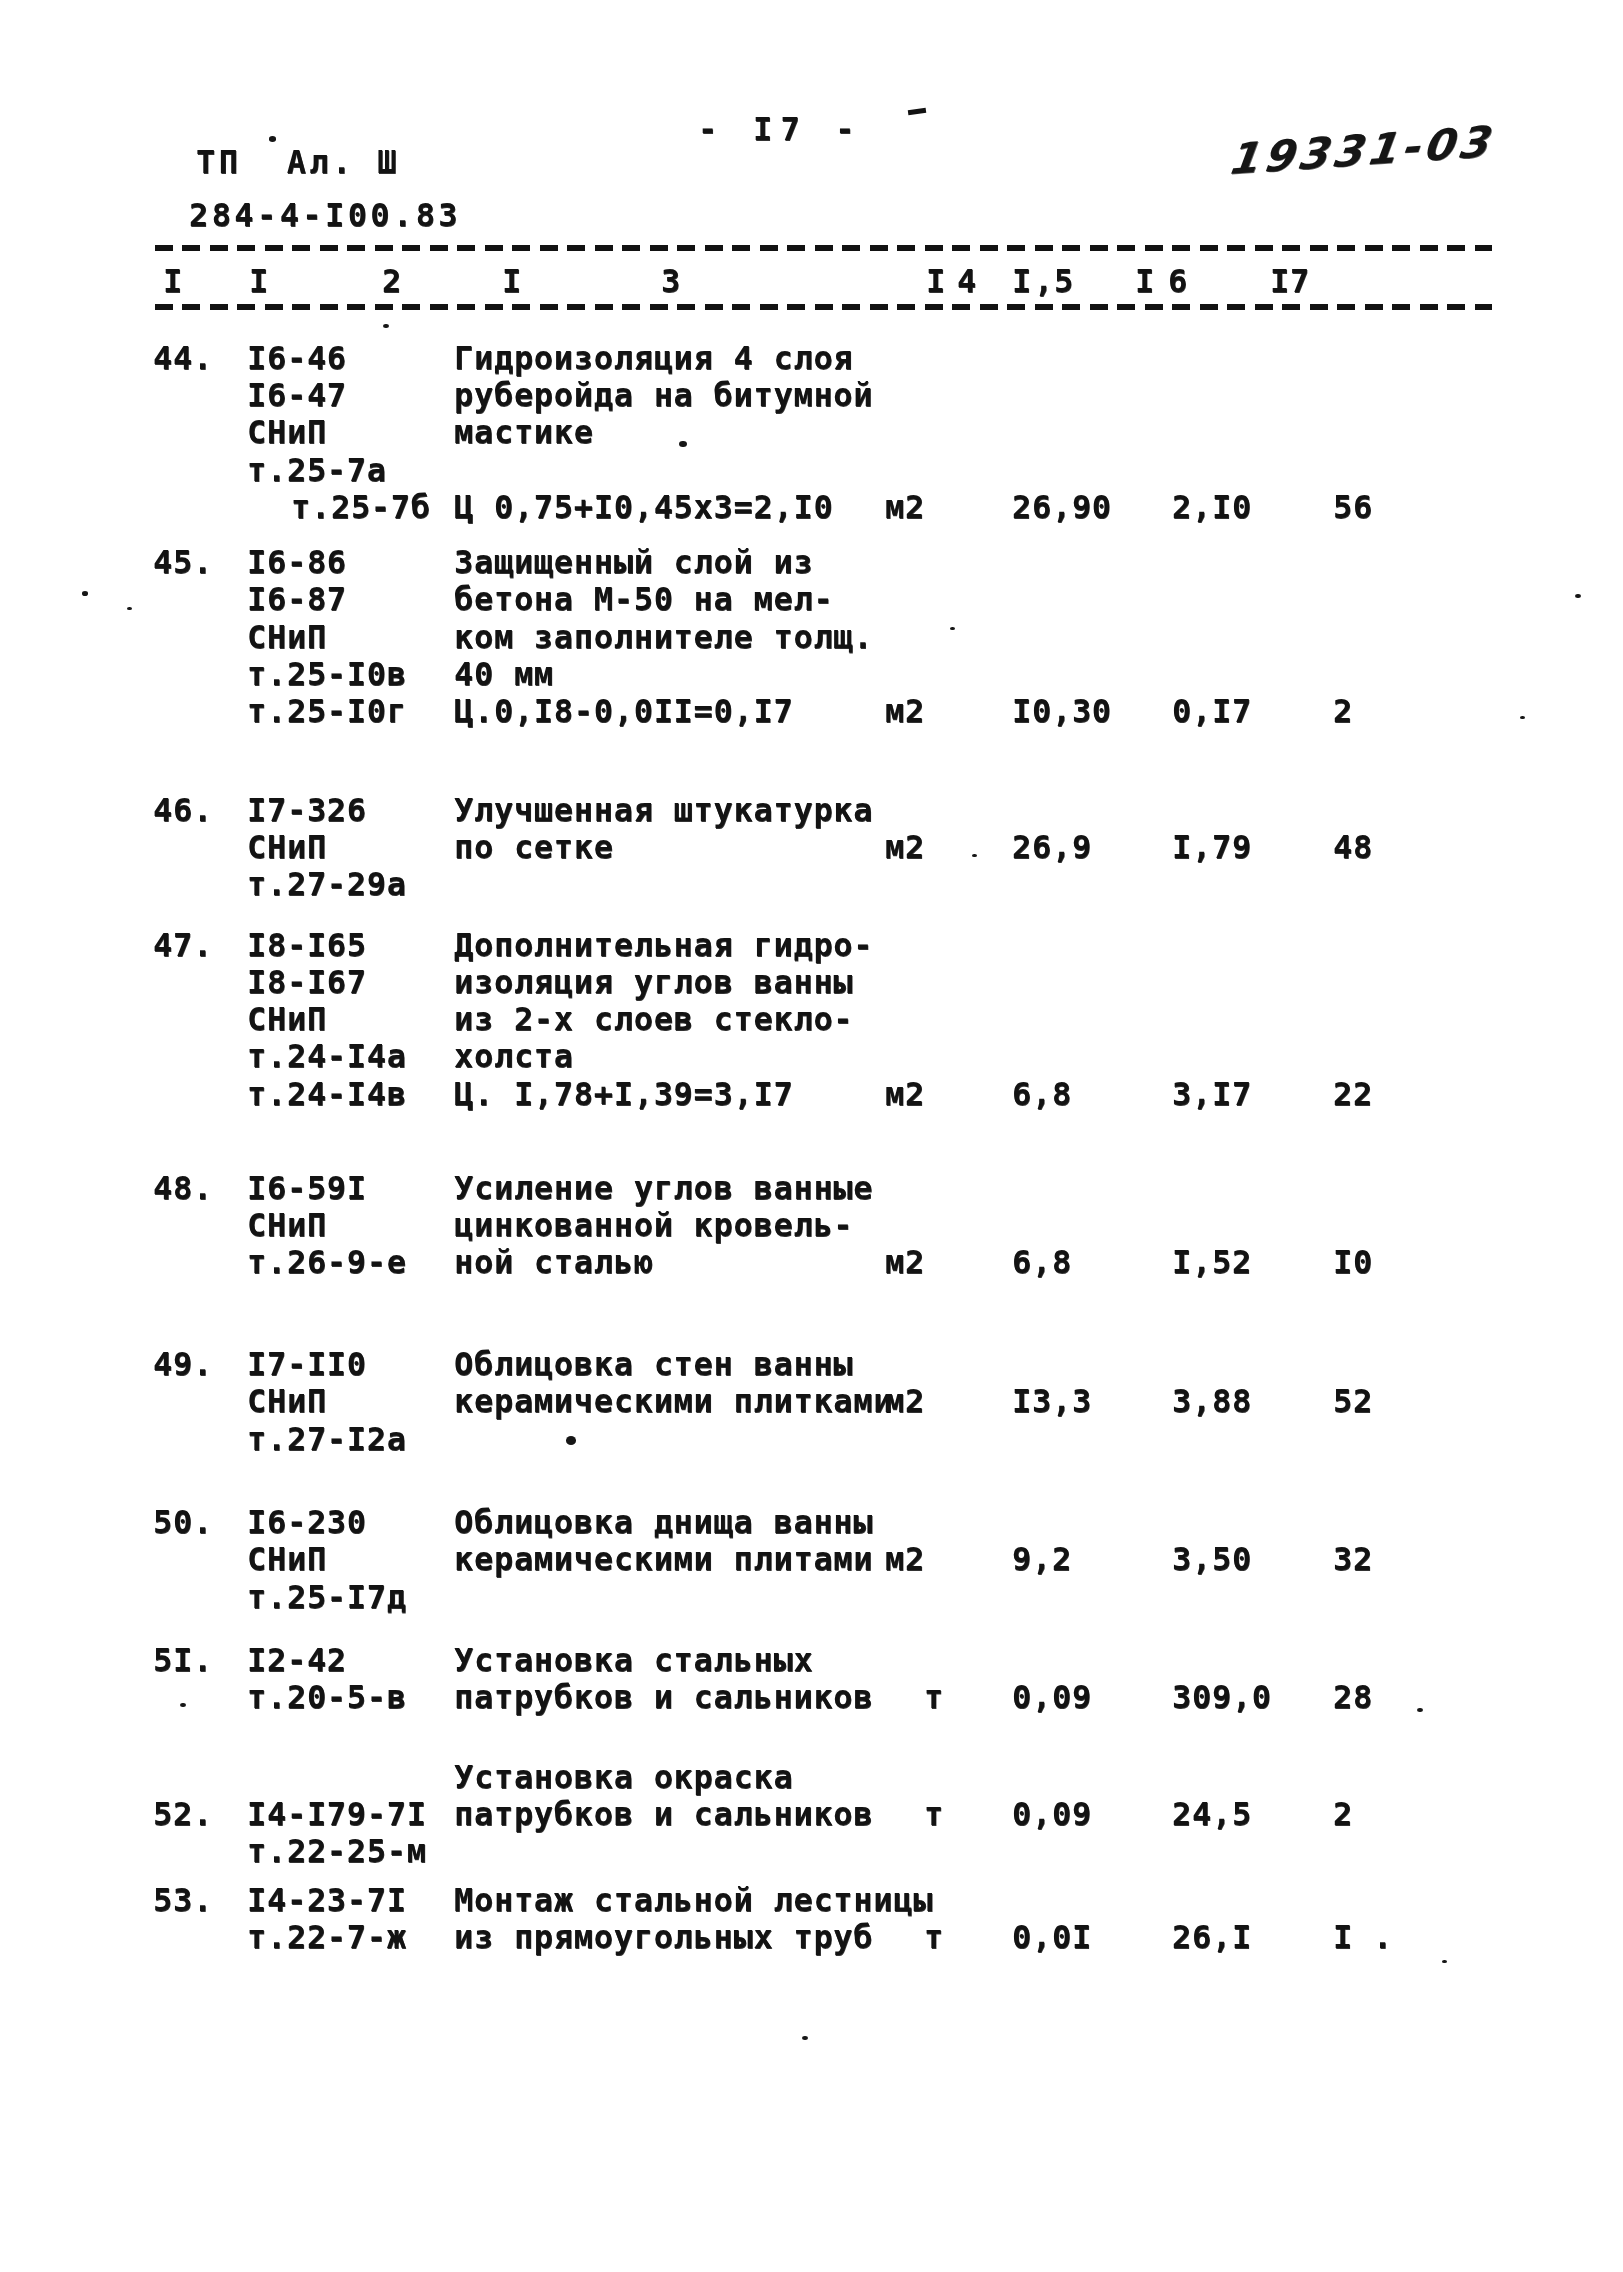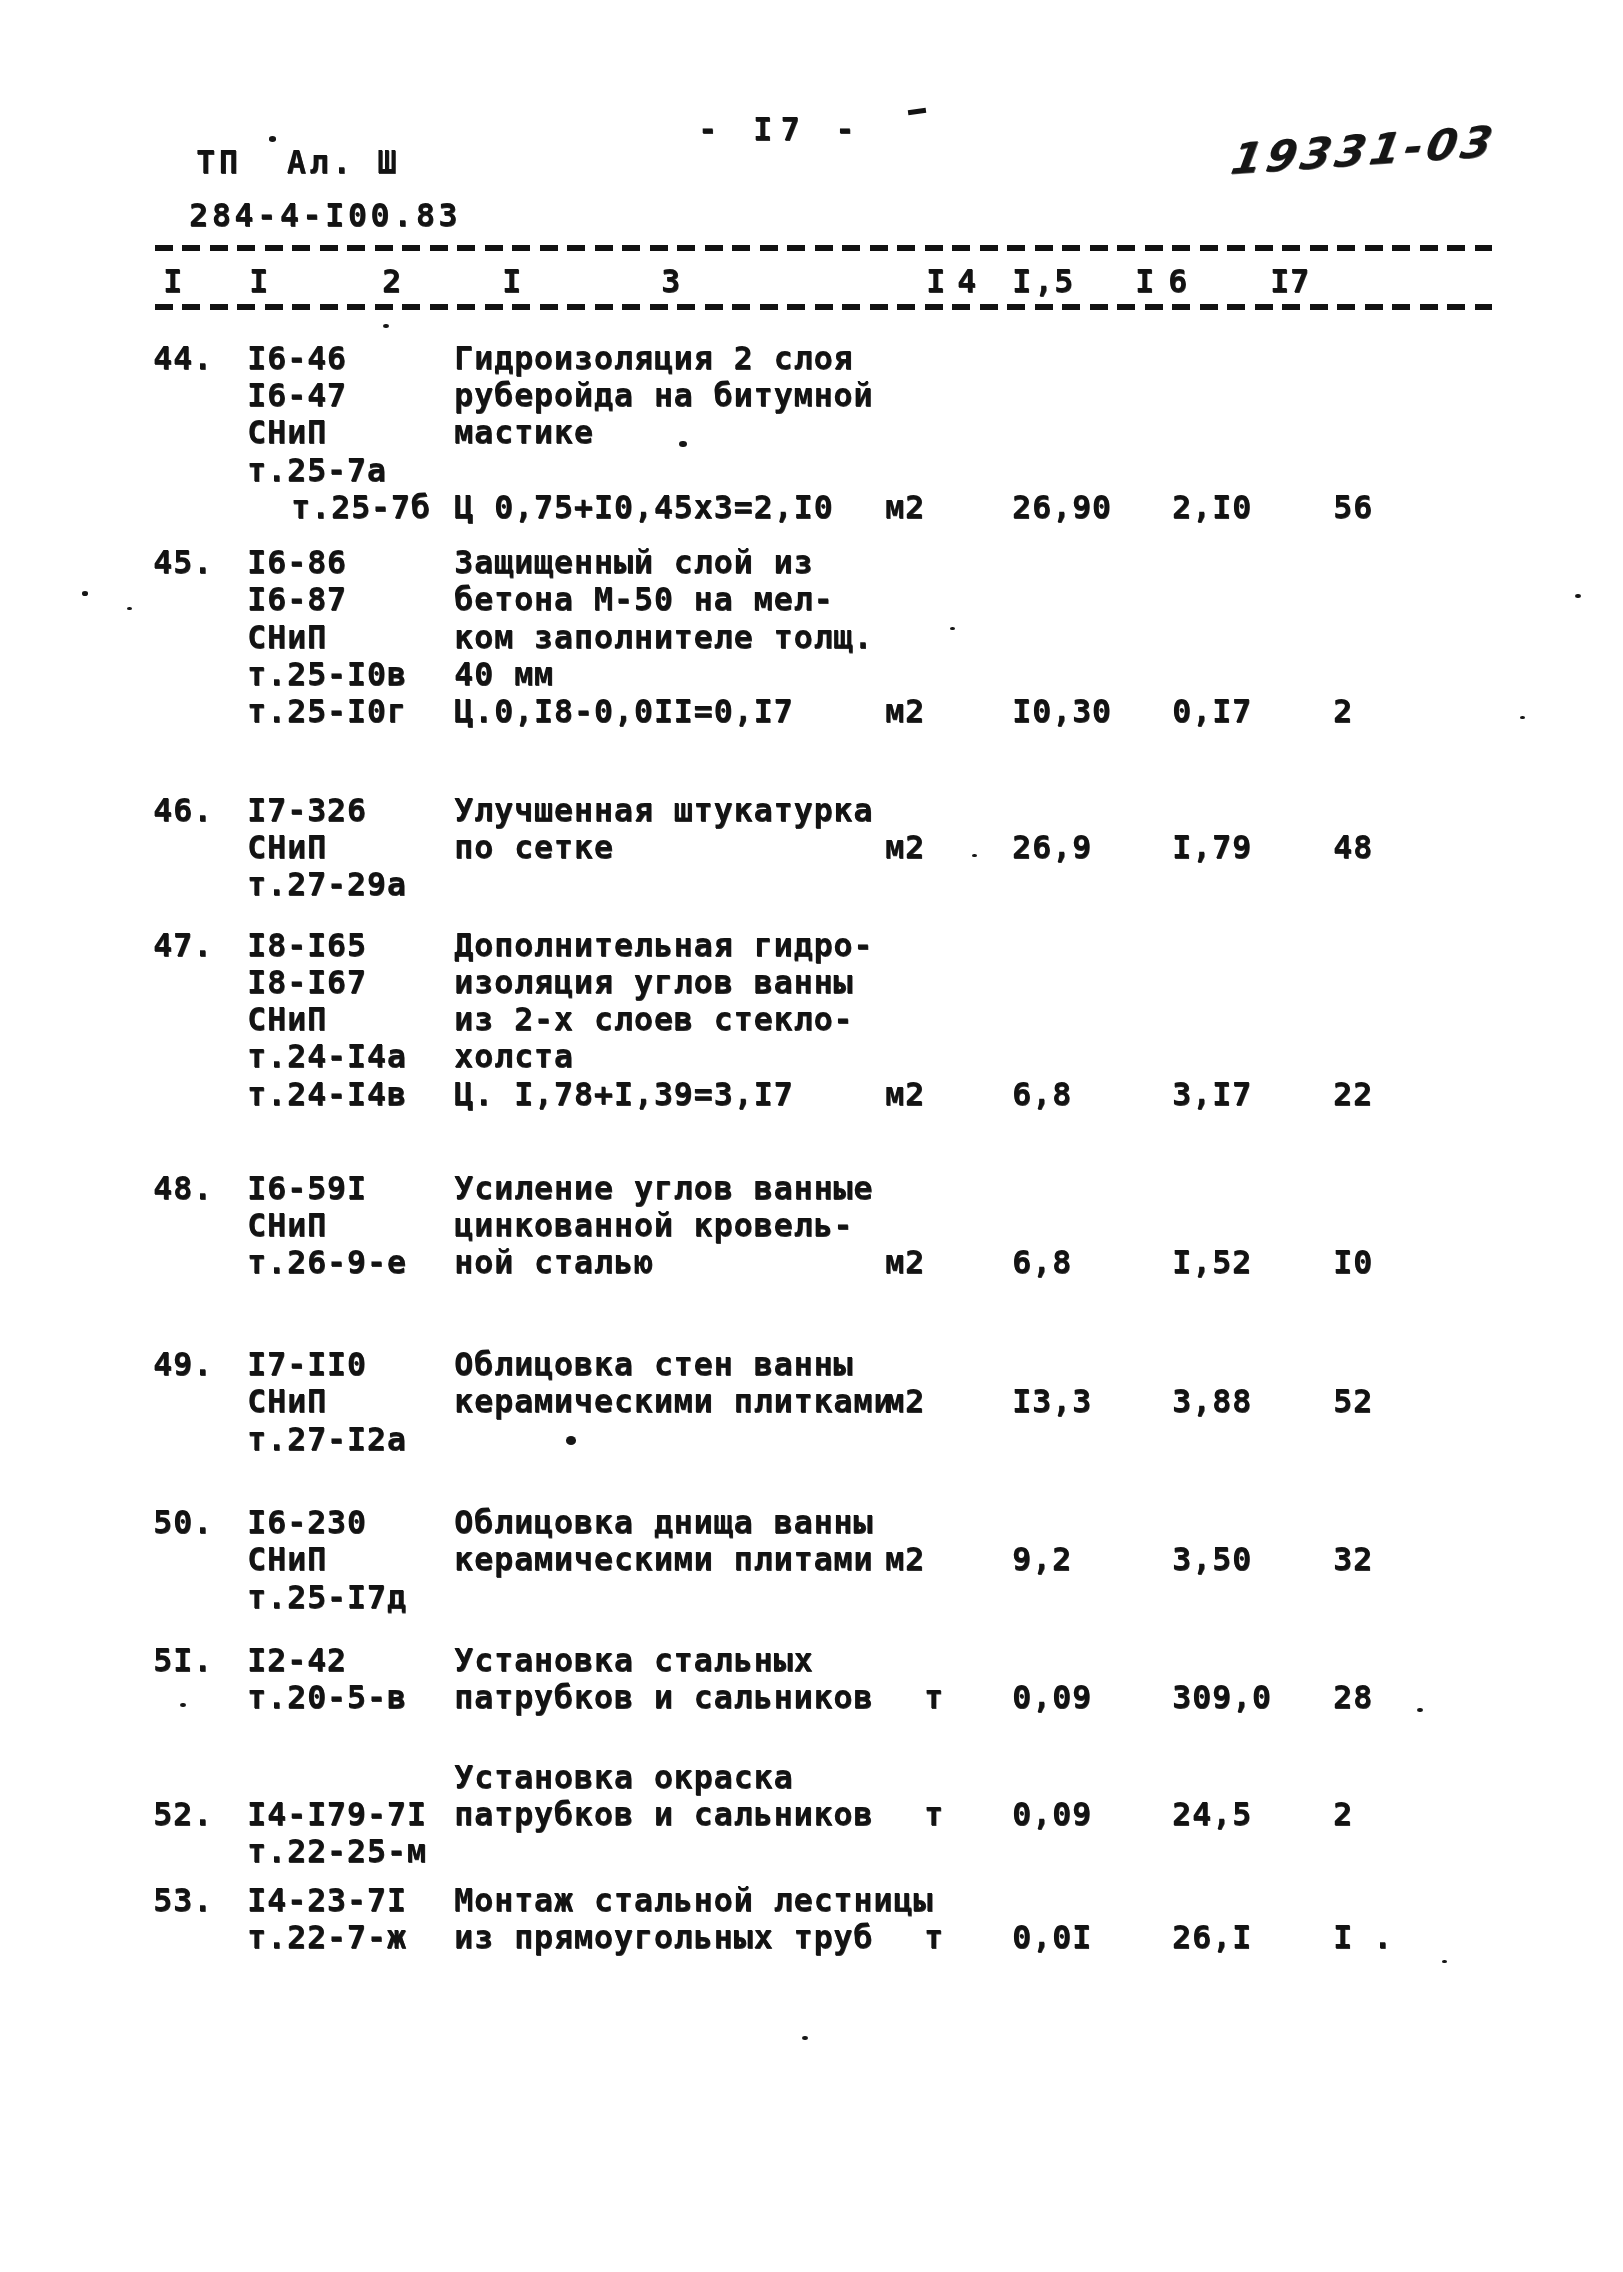--- a/index.html
+++ b/index.html
@@ -52,21 +52,21 @@
       <div class="t" style="left: 1012px; top: 265px;">I</div>
       <div class="t" style="left: 1034px; top: 265px;">,5</div>
       <div class="t" style="left: 1135px; top: 265px;">I</div>
       <div class="t" style="left: 1168px; top: 265px;">6</div>
       <div class="t" style="left: 1270px; top: 265px;">I7</div>
     </div>
   <div id="rows">
       <div>
         <div class="t" style="left: 153px; top: 342px;">44.</div>
         <div class="t" style="left: 247px; top: 342px;">I6-46</div>
-        <div class="t" style="left: 454px; top: 342px;">Гидроизоляция 2 слоя</div>
+        <div class="t" style="left: 454px; top: 342px;">Гидроизоляция 4 слоя</div>
         <div class="t" style="left: 247px; top: 379px;">I6-47</div>
         <div class="t" style="left: 454px; top: 379px;">руберойда на битумной</div>
         <div class="t" style="left: 247px; top: 416px;">СНиП</div>
         <div class="t" style="left: 454px; top: 416px;">мастике</div>
         <div class="t" style="left: 247px; top: 454px;">т.25-7а</div>
         <div class="t" style="left: 247px; top: 491px; margin-left: 44px;">т.25-7б</div>
         <div class="t" style="left: 454px; top: 491px;">Ц 0,75+I0,45х3=2,I0</div>
         <div class="t" style="left: 885px; top: 491px;">м2</div>
         <div class="t" style="left: 1012px; top: 491px;">26,90</div>
         <div class="t" style="left: 1172px; top: 491px;">2,I0</div>

